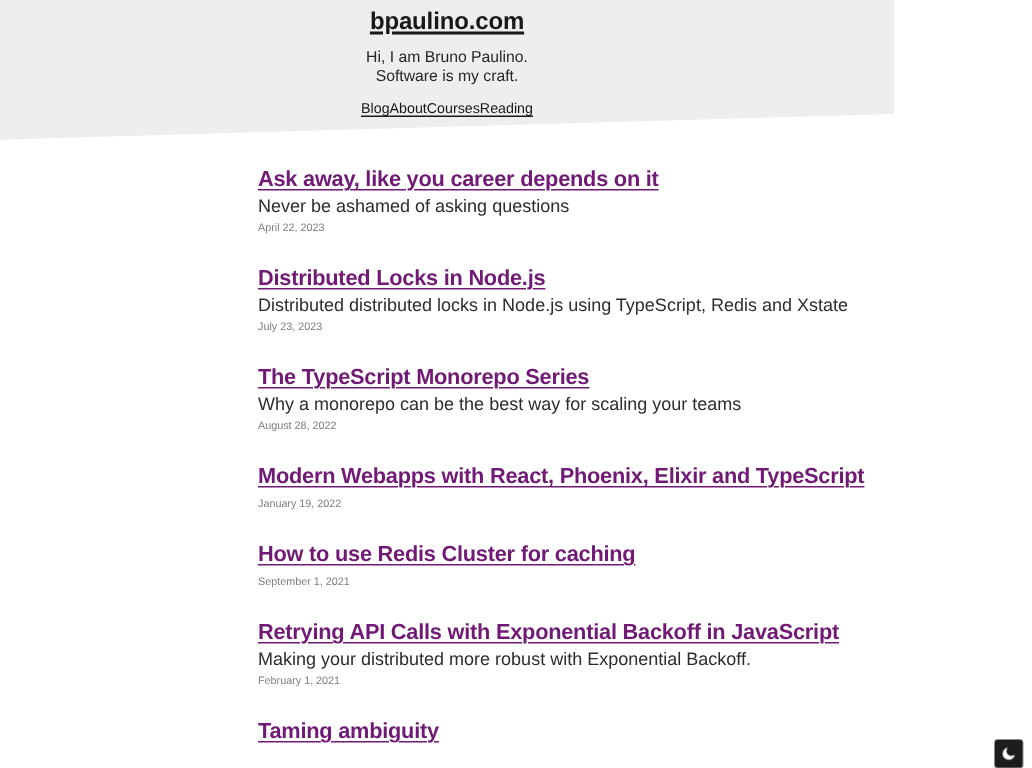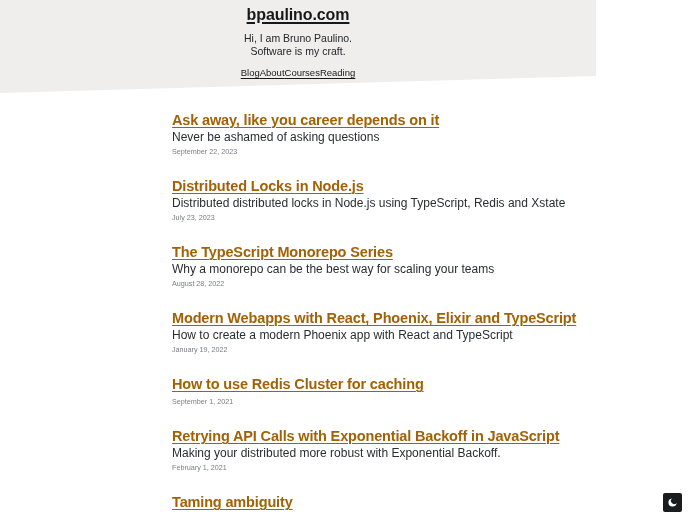--- a/index.html
+++ b/index.html
@@ -82,21 +82,21 @@
   }
   .post {
     margin-bottom: 21px;
   }
   .post-title {
     display: inline-block;
     font-size: 14.5px;
     font-weight: bold;
     line-height: 17px;
     letter-spacing: -0.15px;
-    color: #a16207;
+    color: #701a75;
     text-decoration: underline;
     text-underline-offset: 2px;
     text-decoration-thickness: 1.4px;
     cursor: pointer;
     margin: 0;
     padding: 0;
   }
   .post-desc {
     margin-top: 3px;
     font-size: 12px;
@@ -147,38 +147,37 @@
     </nav>
   </div>
 </header>
 
 <main class="main">
   <div class="post-list">
 
     <article class="post">
       <a class="post-title">Ask away, like you career depends on it</a>
       <div class="post-desc">Never be ashamed of asking questions</div>
-      <div class="post-date">September 22, 2023</div>
+      <div class="post-date">April 22, 2023</div>
     </article>
 
     <article class="post">
       <a class="post-title">Distributed Locks in Node.js</a>
       <div class="post-desc">Distributed distributed locks in Node.js using TypeScript, Redis and Xstate</div>
       <div class="post-date">July 23, 2023</div>
     </article>
 
     <article class="post">
       <a class="post-title">The TypeScript Monorepo Series</a>
       <div class="post-desc">Why a monorepo can be the best way for scaling your teams</div>
       <div class="post-date">August 28, 2022</div>
     </article>
 
     <article class="post">
       <a class="post-title">Modern Webapps with React, Phoenix, Elixir and TypeScript</a>
-      <div class="post-desc">How to create a modern Phoenix app with React and TypeScript</div>
       <div class="post-date">January 19, 2022</div>
     </article>
 
     <article class="post">
       <a class="post-title">How to use Redis Cluster for caching</a>
       <div class="post-date">September 1, 2021</div>
     </article>
 
     <article class="post">
       <a class="post-title">Retrying API Calls with Exponential Backoff in JavaScript</a>

